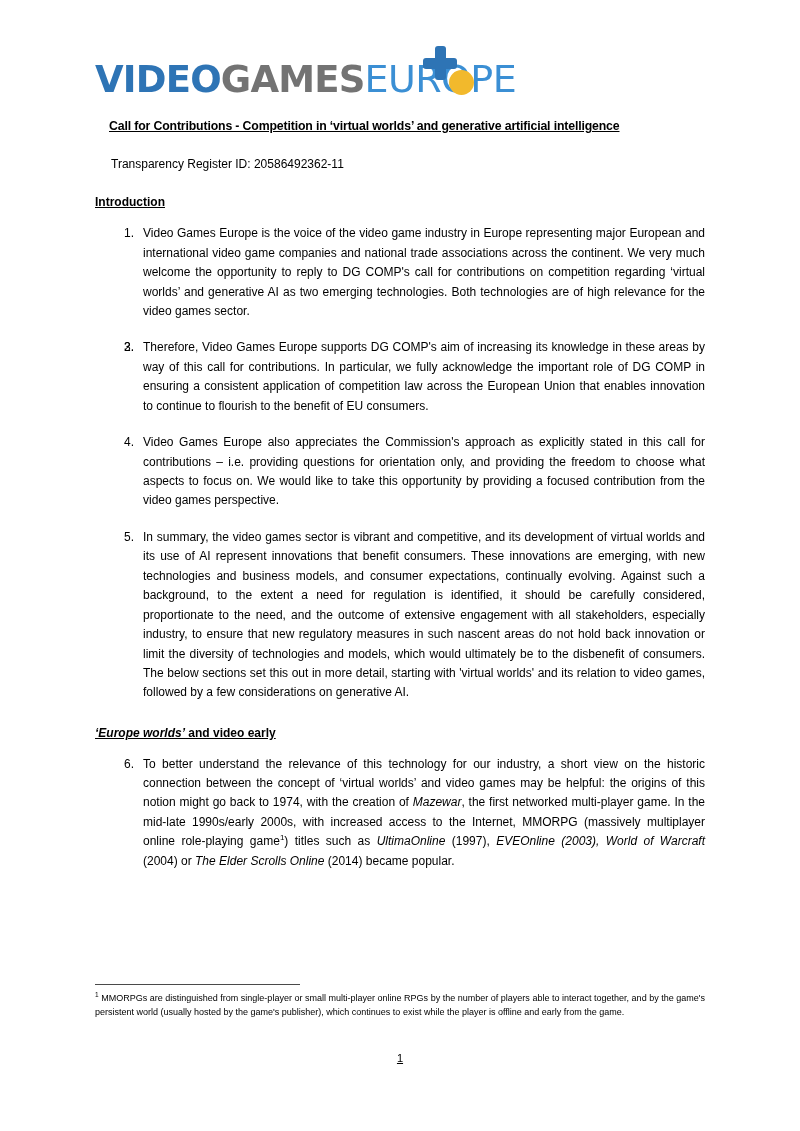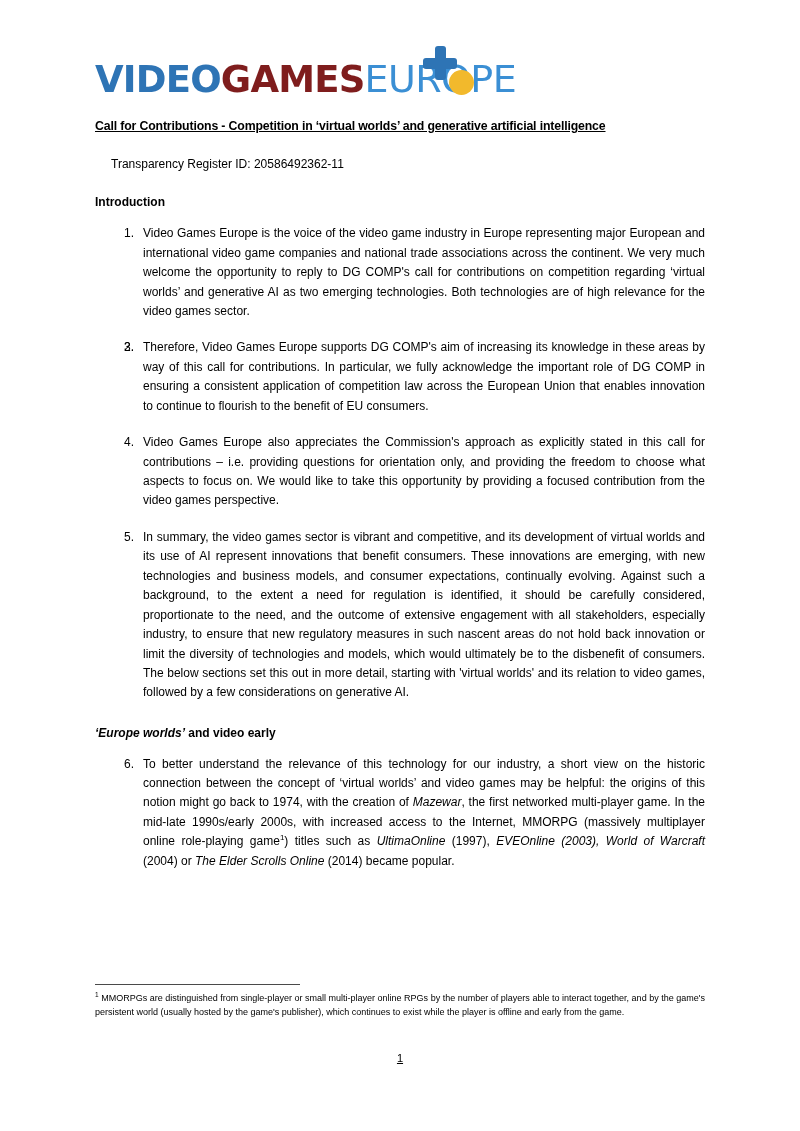--- a/index.html
+++ b/index.html
@@ -41,21 +41,21 @@
   .logo-video {
     font-size: 37px;
     font-weight: 700;
     letter-spacing: -0.8px;
     color: #2E74B5;
   }
   .logo-games {
     font-size: 37px;
     font-weight: 700;
     letter-spacing: -0.8px;
-    color: #7f1d1d;
+    color: #737373;
   }
   .logo-europe {
     font-size: 38px;
     font-weight: 400;
     letter-spacing: -0.6px;
     color: #3B8FD4;
   }
   .logo-plus {
     position: absolute;
     left: 328px;
@@ -90,33 +90,34 @@
     left: 95px;
     top: 118px;
     width: 610px;
   }
   .doc-title {
     font-size: 12.3px;
     font-weight: 700;
     text-decoration: underline;
     letter-spacing: -0.15px;
     line-height: 1.35;
-    margin: 0 0 21px 0;
+    margin: 0 0 21px 14px;
     white-space: nowrap;
   }
   .subline {
     font-size: 12px;
     line-height: 1.4;
     margin: 0 0 22px 16px;
   }
   .section-head {
     font-size: 12px;
     font-weight: 700;
     line-height: 1.4;
     margin: 0 0 13px 0;
+    text-decoration: underline;
   }
   .section-head .it { font-style: italic; }
 
   ol.numbered {
     list-style: none;
     margin: 0;
     padding: 0;
   }
   ol.numbered > li {
     position: relative;

